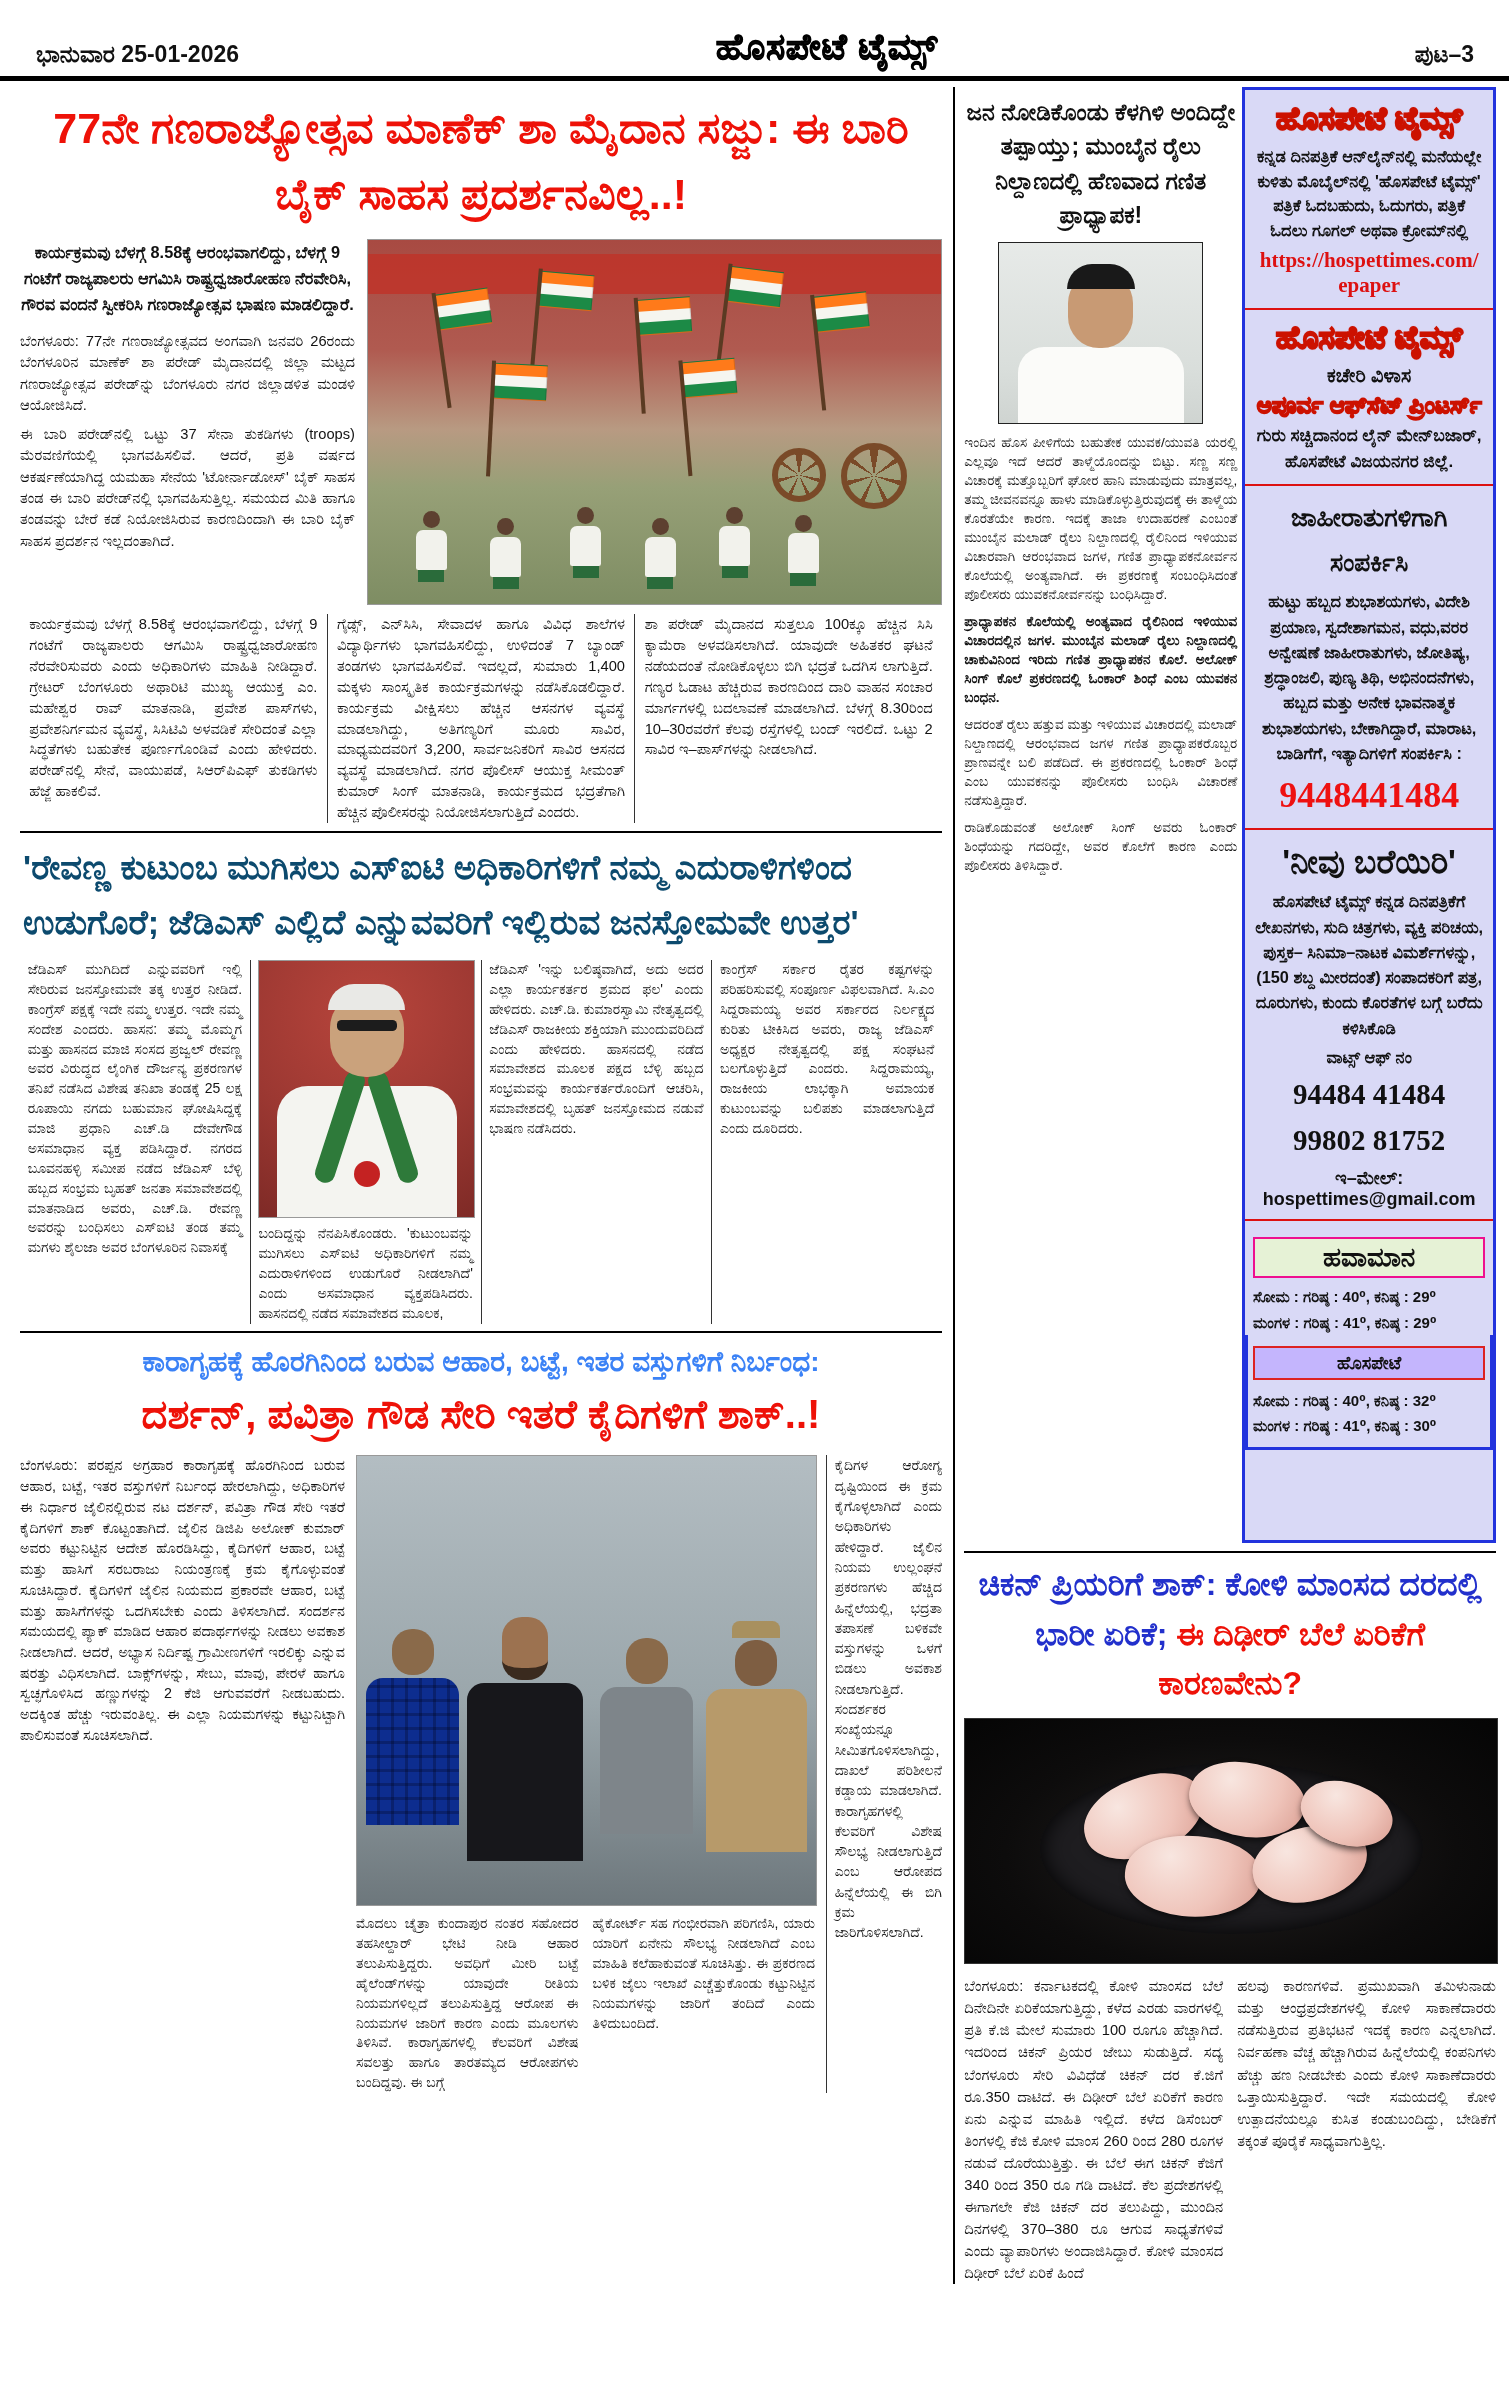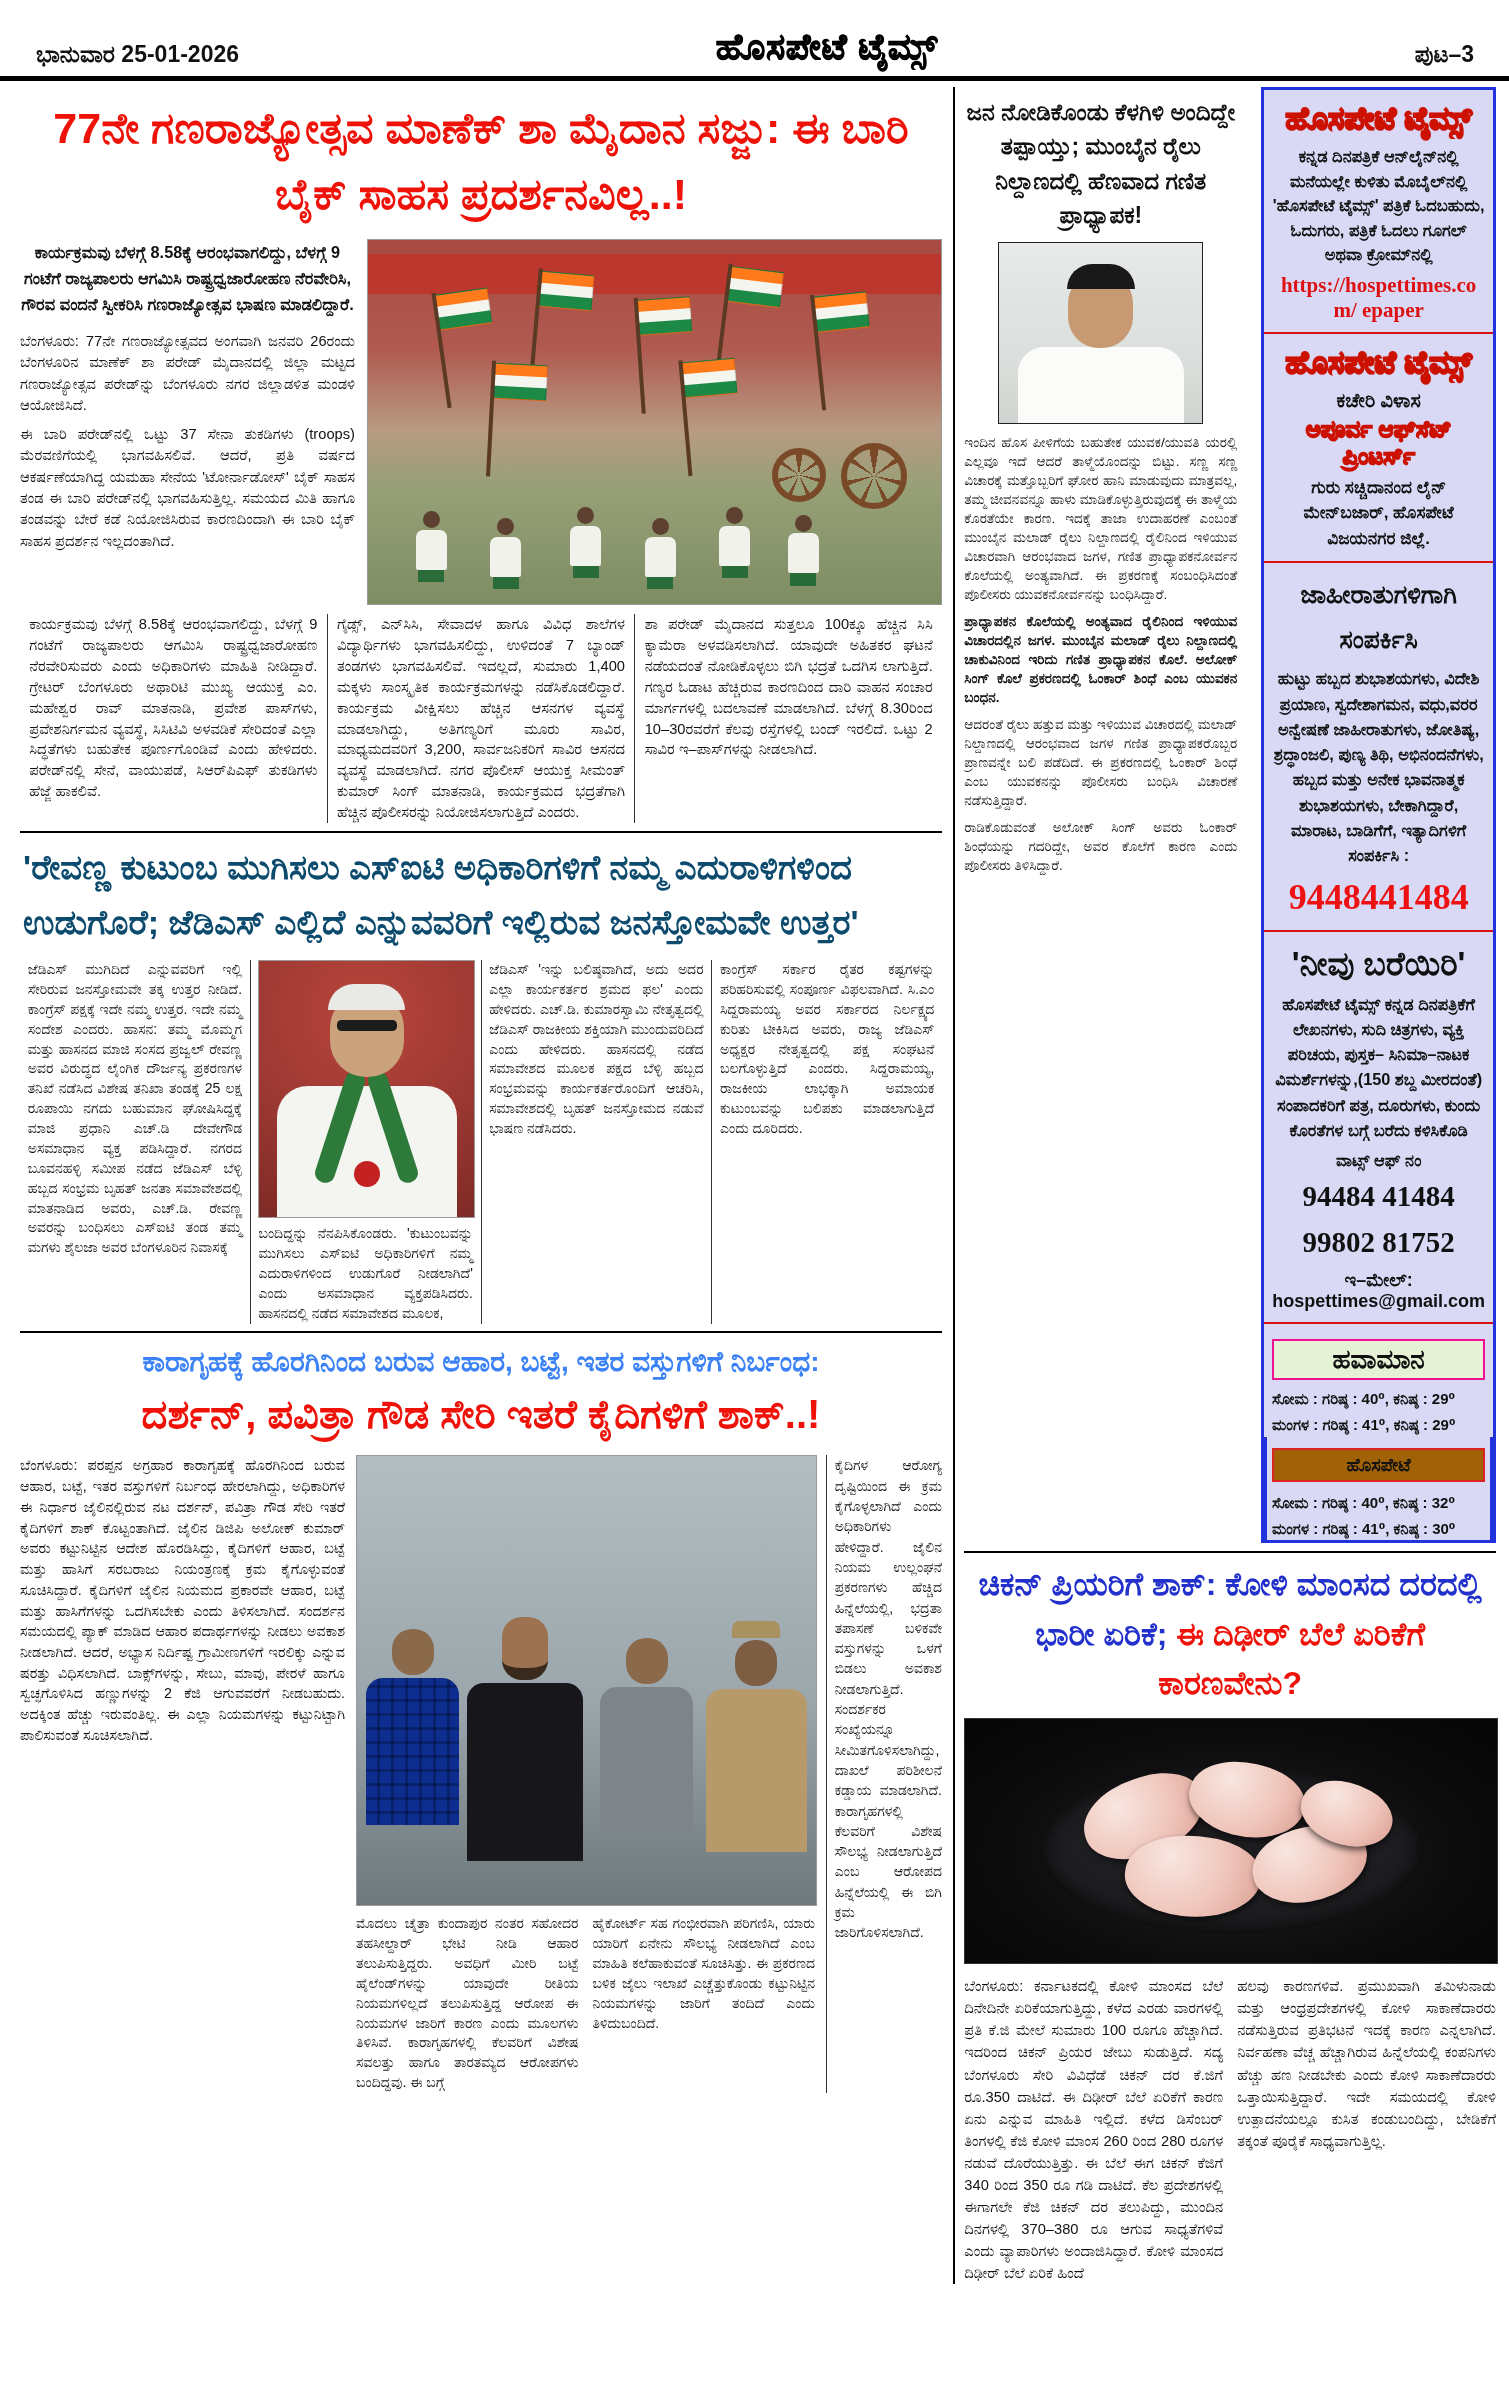--- a/index.html
+++ b/index.html
@@ -7,21 +7,21 @@
         font-family:"Liberation Sans","DejaVu Sans",sans-serif;color:#111;overflow:hidden;}
   
   .hdr{display:flex;justify-content:space-between;align-items:flex-end;
        padding:26px 36px 7.7px 36px;border-bottom:5.4px solid #000;}
   .hdr .date,.hdr .pageno{font-size:23px;font-weight:bold;}
   .hdr .mast{font-size:36px;font-weight:bold;letter-spacing:0.8px;-webkit-text-stroke:0.8px #000;}
   
   .content{display:flex;padding:6.2px 14px 0 20px;gap:11px;}
   .lzone{width:922px;flex:0 0 auto;}
   .rzone{flex:1;border-left:2.3px solid #000;padding-left:9.3px;min-width:0;}
-  .rtop{display:flex;gap:24px;height:1456px;overflow:hidden;}
+  .rtop{display:flex;gap:5px;height:1456px;overflow:hidden;}
   .mcol{width:273px;flex:0 0 auto;}
   .hr3{border:none;border-top:2.3px solid #000;margin:7.7px 0;}
   p{margin:0 0 7.7px 0;}
   .just{text-align:justify;}
   
   .a1-head{color:#ee1208;font-weight:bold;font-size:43px;line-height:1.55;text-align:center;margin:7.7px 0 11px 0;}
   .a1-top{display:flex;gap:12.4px;}
   .a1-left{width:335px;flex:0 0 auto;}
   .a1-intro{font-weight:bold;font-size:16.3px;line-height:1.6;text-align:center;margin-bottom:14px;}
   .a1-lead,.a1-p2{font-size:14.7px;line-height:1.45;}
@@ -94,21 +94,21 @@
   .sb-adt{font-size:25px;font-weight:bold;text-align:center;line-height:1.8;}
   .sb-ads{font-size:16.3px;font-weight:bold;text-align:center;line-height:1.55;margin-top:4.6px;}
   .sb-phone{font-size:36px;font-weight:bold;color:#ee1111;text-align:center;margin:7.7px 0 3.1px 0;
      font-family:"Liberation Serif","DejaVu Serif",serif;}
   .sb-write{font-size:33px;font-weight:bold;text-align:center;margin:3.1px 0 7.7px 0;}
   .sb-nums{font-size:29px;font-weight:bold;text-align:center;line-height:1.6;
      font-family:"Liberation Serif","DejaVu Serif",serif;}
   .sb-mail{font-size:18px;font-weight:bold;text-align:center;margin-top:4.6px;}
   .wx-head{background:#e6f2d6;border:2.3px solid #ee1090;text-align:center;font-size:26px;font-weight:bold;
      padding:3.1px 0;margin:6.2px 0;}
-  .wx-head2{background:#a16207;border:2.3px solid #dd2222;text-align:center;font-size:18px;font-weight:bold;
+  .wx-head2{background:#c4b5fd;border:2.3px solid #dd2222;text-align:center;font-size:18px;font-weight:bold;
      padding:4.6px 0;margin:7.7px 0;}
   .wx-row{font-size:15px;font-weight:bold;line-height:1.7;white-space:nowrap;}
   .wx-city{border:3.1px solid #2233dd;border-top:none;padding:3.1px 4.6px 7.7px 4.6px;margin:0 -7.7px -9.3px -7.7px;}
   
   .ck-head{font-weight:bold;font-size:32px;line-height:1.55;text-align:center;margin:6.2px 0 9.3px 0;}
   .ck-blue{color:#2230cc;}
   .ck-red{color:#ee1208;}
   .photo-chicken{width:100%;height:244px;position:relative;overflow:hidden;border:0.8px solid #333;
      background:radial-gradient(ellipse at 50% 55%,#23201f 0%,#0d0c0c 60%,#050505 100%);}
   .plate{position:absolute;left:14%;top:18%;width:72%;height:70%;border-radius:50%;background:#1e1d20;box-shadow:0 0 23px #000 inset;}

